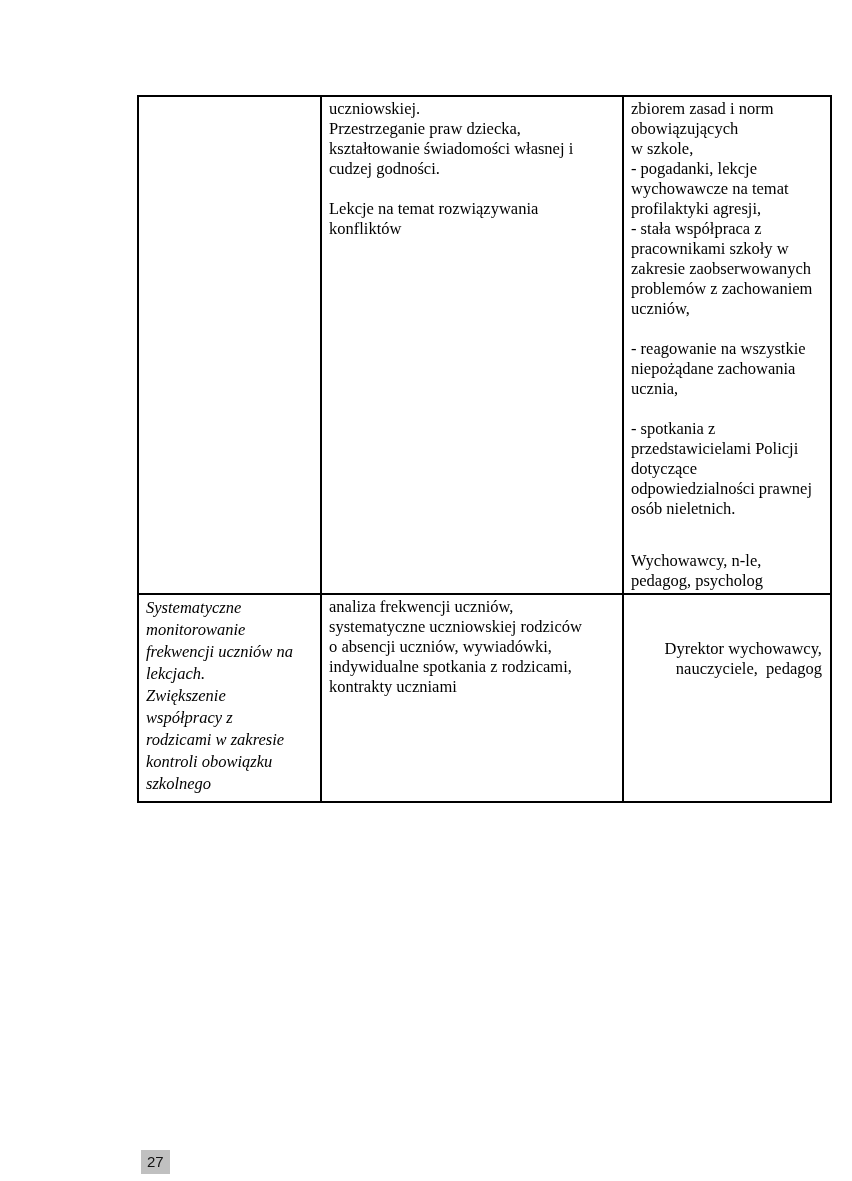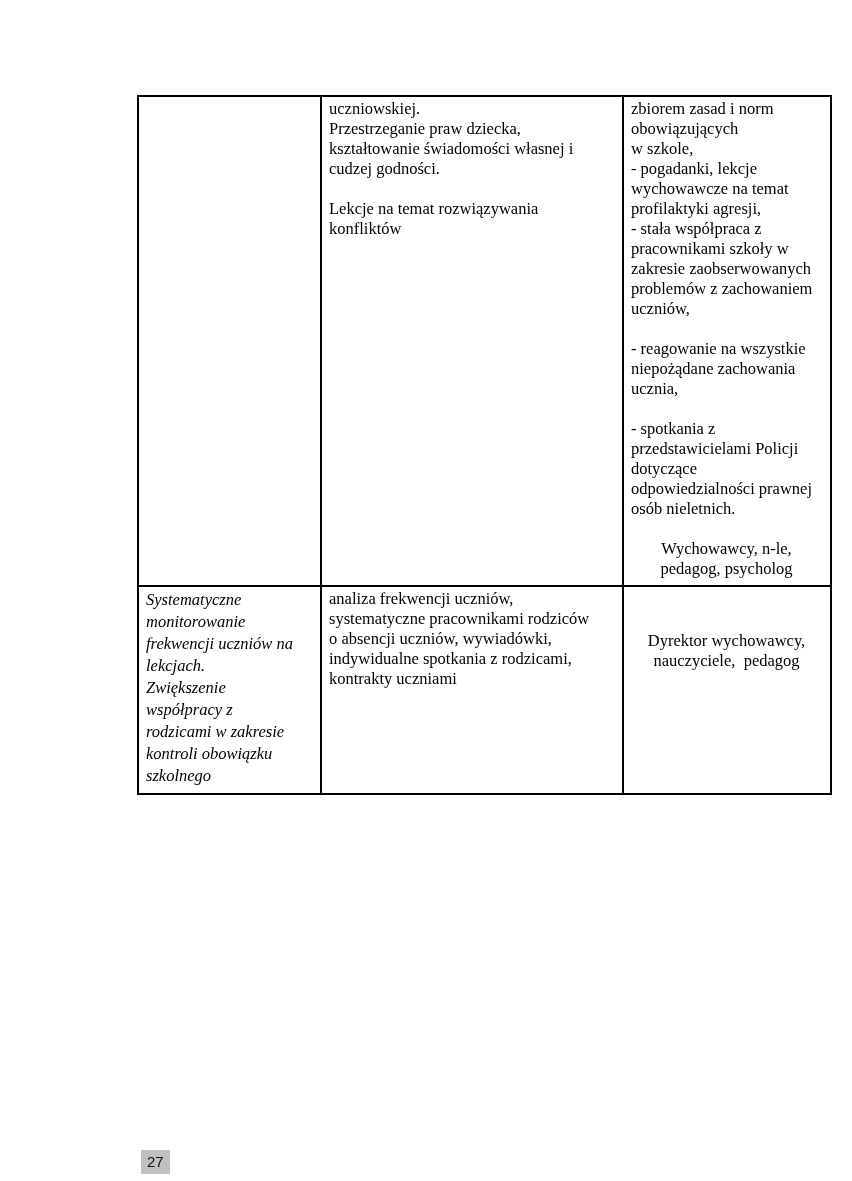--- a/index.html
+++ b/index.html
@@ -35,24 +35,23 @@
   }
   tr.row1 { height: 490px; }
   tr.row2 { height: 208px; }
   .cell-text {
     white-space: pre-wrap;
     word-wrap: break-word;
   }
   .lh-loose { line-height: 22px; font-style: italic; }
   .cell-footer {
     white-space: pre-wrap;
-    text-align: center;
-    margin-top: 20px;
+    margin-top: 32px;
   }
-  .centered { text-align: center; }
+  .centered { text-align: right; }
   .padded-top { padding-top: 42px; }
   .page-number {
     position: absolute;
     left: 141px;
     top: 1150px;
     background: var(--page-number-bg);
     padding: 3px 6px 4px 6px;
     font-family: "Liberation Sans", "DejaVu Sans", sans-serif;
     font-size: 15px;
     line-height: 17px;
@@ -118,21 +117,21 @@
 frekwencji uczniów na
 lekcjach.
 Zwiększenie
 współpracy z
 rodzicami w zakresie
 kontroli obowiązku
 szkolnego</div>
         </td>
         <td>
           <div class="cell-text">analiza frekwencji uczniów,
-systematyczne pracownikami rodziców
+systematyczne uczniowskiej rodziców
 o absencji uczniów, wywiadówki,
 indywidualne spotkania z rodzicami,
 kontrakty uczniami</div>
         </td>
         <td>
           <div class="cell-text centered padded-top">Dyrektor wychowawcy,
 nauczyciele,  pedagog</div>
         </td>
       </tr>
     </tbody>

